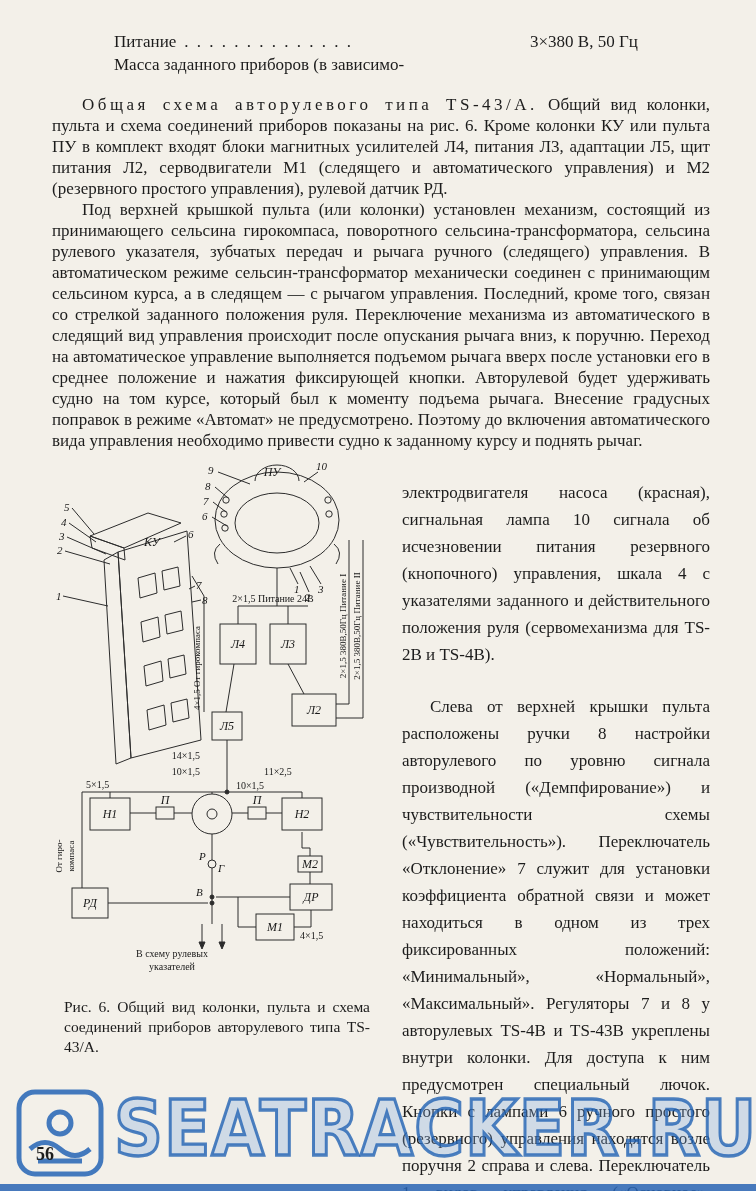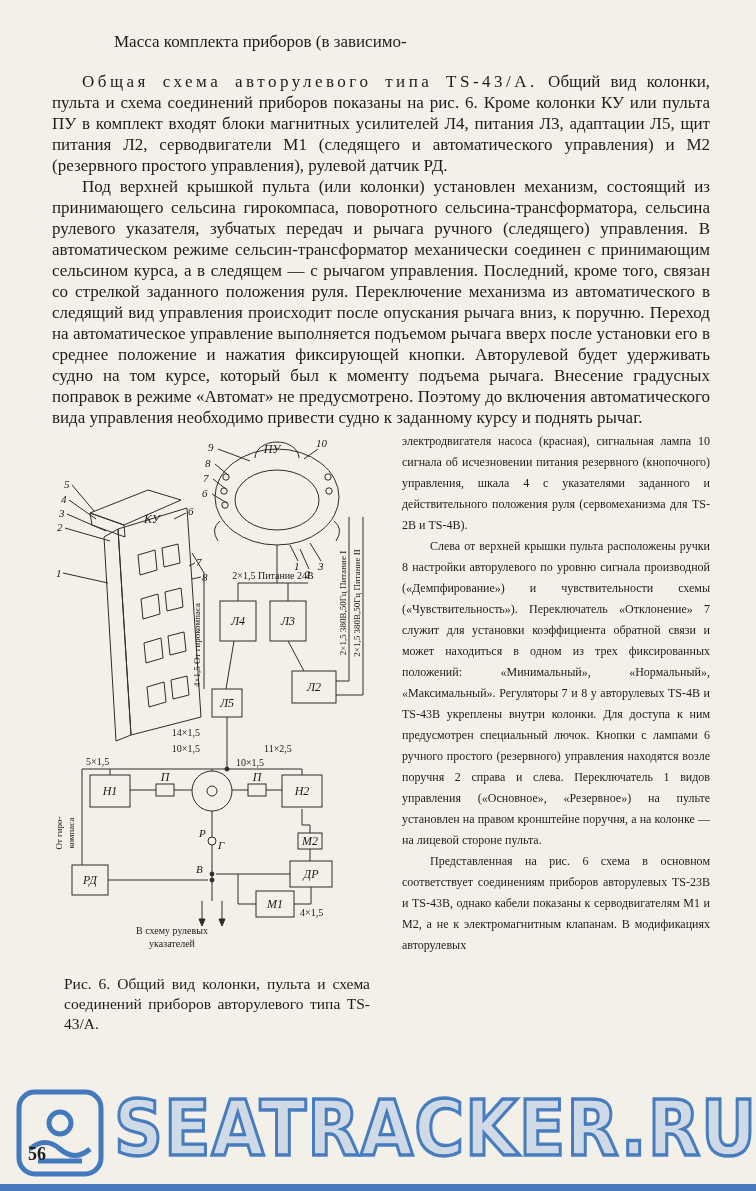--- a/index.html
+++ b/index.html
@@ -20,35 +20,35 @@
   .body-text {
     font-size:17px; line-height:21px; text-align:justify;
     text-indent:30px; hyphens:auto;
   }
   .spaced-head { letter-spacing:3.5px; }
   .it { }
   
   .two-col { display:flex; margin-top:3px; }
   .figure-col { width:336px; flex:none; }
   .text-col { flex:1; padding-left:14px; }
-  .text-col p { font-size:12px; line-height:21px; text-align:justify; hyphens:auto; }
+  .text-col p { font-size:17px; line-height:27px; text-align:justify; hyphens:auto;margin-top:25px; }
   .text-col p.indent { text-indent:28px; }
   .fig-svg { display:block; margin-top:2px; }
   .fig-caption { font-size:15.5px; line-height:20px; margin-top:17px; padding:0 18px 0 12px; text-align:justify; }
   
   .fig-text text { font-family:"Liberation Serif","DejaVu Serif",serif; fill:#191919; }
   .ft-block { font-size:12px; font-style:italic; text-anchor:middle; }
   .ft-call  { font-size:11px; font-style:italic; }
   .ft-wire  { font-size:10px; }
   .ft-wire-m{ font-size:10px; text-anchor:middle; }
   .ft-wire-e{ font-size:10px; text-anchor:end; }
   .ft-vert  { font-size:9px;  text-anchor:middle; }
   .ft-unit  { font-size:12px; font-style:italic; text-anchor:middle; }
   
-  .page-number { position:absolute; left:28px; bottom:26px; font-size:18px; font-weight:bold; z-index:7; }
+  .page-number { position:absolute; left:36px; bottom:26px; font-size:18px; font-weight:bold; z-index:7; }
   
   .watermark {
     position:absolute; left:14px; bottom:12px; right:0;
     display:flex; align-items:center; gap:8px;
     z-index:6; pointer-events:none;
   }
   .wm-logo { flex:none; opacity:.82; }
   .wm-text {
     font-family:"DejaVu Sans",sans-serif; font-weight:700;
     font-size:68px; line-height:1; white-space:nowrap;
@@ -60,21 +60,26 @@
   .wm-bar { position:absolute; left:0; right:0; bottom:0; height:7px; background:rgba(40,100,180,0.85); z-index:6; }
 </style>
 </head>
 <body>
 
 <div class="page">
   <div class="content">
 
     <div class="spec-block">
       <div class="spec-line">
-        <span class="spec-label">Масса комплекта приборов (в зависимо-</span>
+        <span class="spec-label">Питание</span>
+        <span class="spec-dots">. . . . . . . . . . . . . .</span>
+        <span class="spec-value">3×380 В, 50 Гц</span>
+      </div>
+      <div class="spec-line">
+        <span class="spec-label">Масса заданного приборов (в зависимо-</span>
       </div>
     </div>
 
     <p class="body-text"><span class="spaced-head">Общая схема авторулевого типа TS-43/А.</span><span> Общий вид колонки, пульта и схема соединений приборов показаны на рис. 6. Кроме колонки КУ или пульта ПУ в комплект входят блоки магнитных усилителей Л4, питания Л3, адаптации Л5, щит питания Л2, серводвигатели М1 (следящего и автоматического управления) и М2 (резервного простого управления), рулевой датчик РД.</span></p>
 
     <p class="body-text"><span>Под верхней крышкой пульта (или колонки) установлен механизм, состоящий из принимающего сельсина гирокомпаса, поворотного сельсина-трансформатора, сельсина рулевого указателя, зубчатых передач и рычага ручного (следящего) управления. В автоматическом режиме сельсин-трансформатор механически соединен с принимающим сельсином курса, а в следящем — с рычагом управления. Последний, кроме того, связан со стрелкой заданного положения руля. </span><span class="it">Переключение механизма</span><span> из автоматического в следящий вид управления происходит после опускания рычага вниз, к поручню. Переход на автоматическое управление выполняется подъемом рычага вверх после установки его в среднее положение и нажатия фиксирующей кнопки. Авторулевой будет удерживать судно на том курсе, который был к моменту подъема рычага. Внесение градусных поправок в режиме «Автомат» не предусмотрено. Поэтому до включения автоматического вида управления необходимо привести судно к заданному курсу и поднять рычаг.</span></p>
 
 
     <div class="two-col">
 

